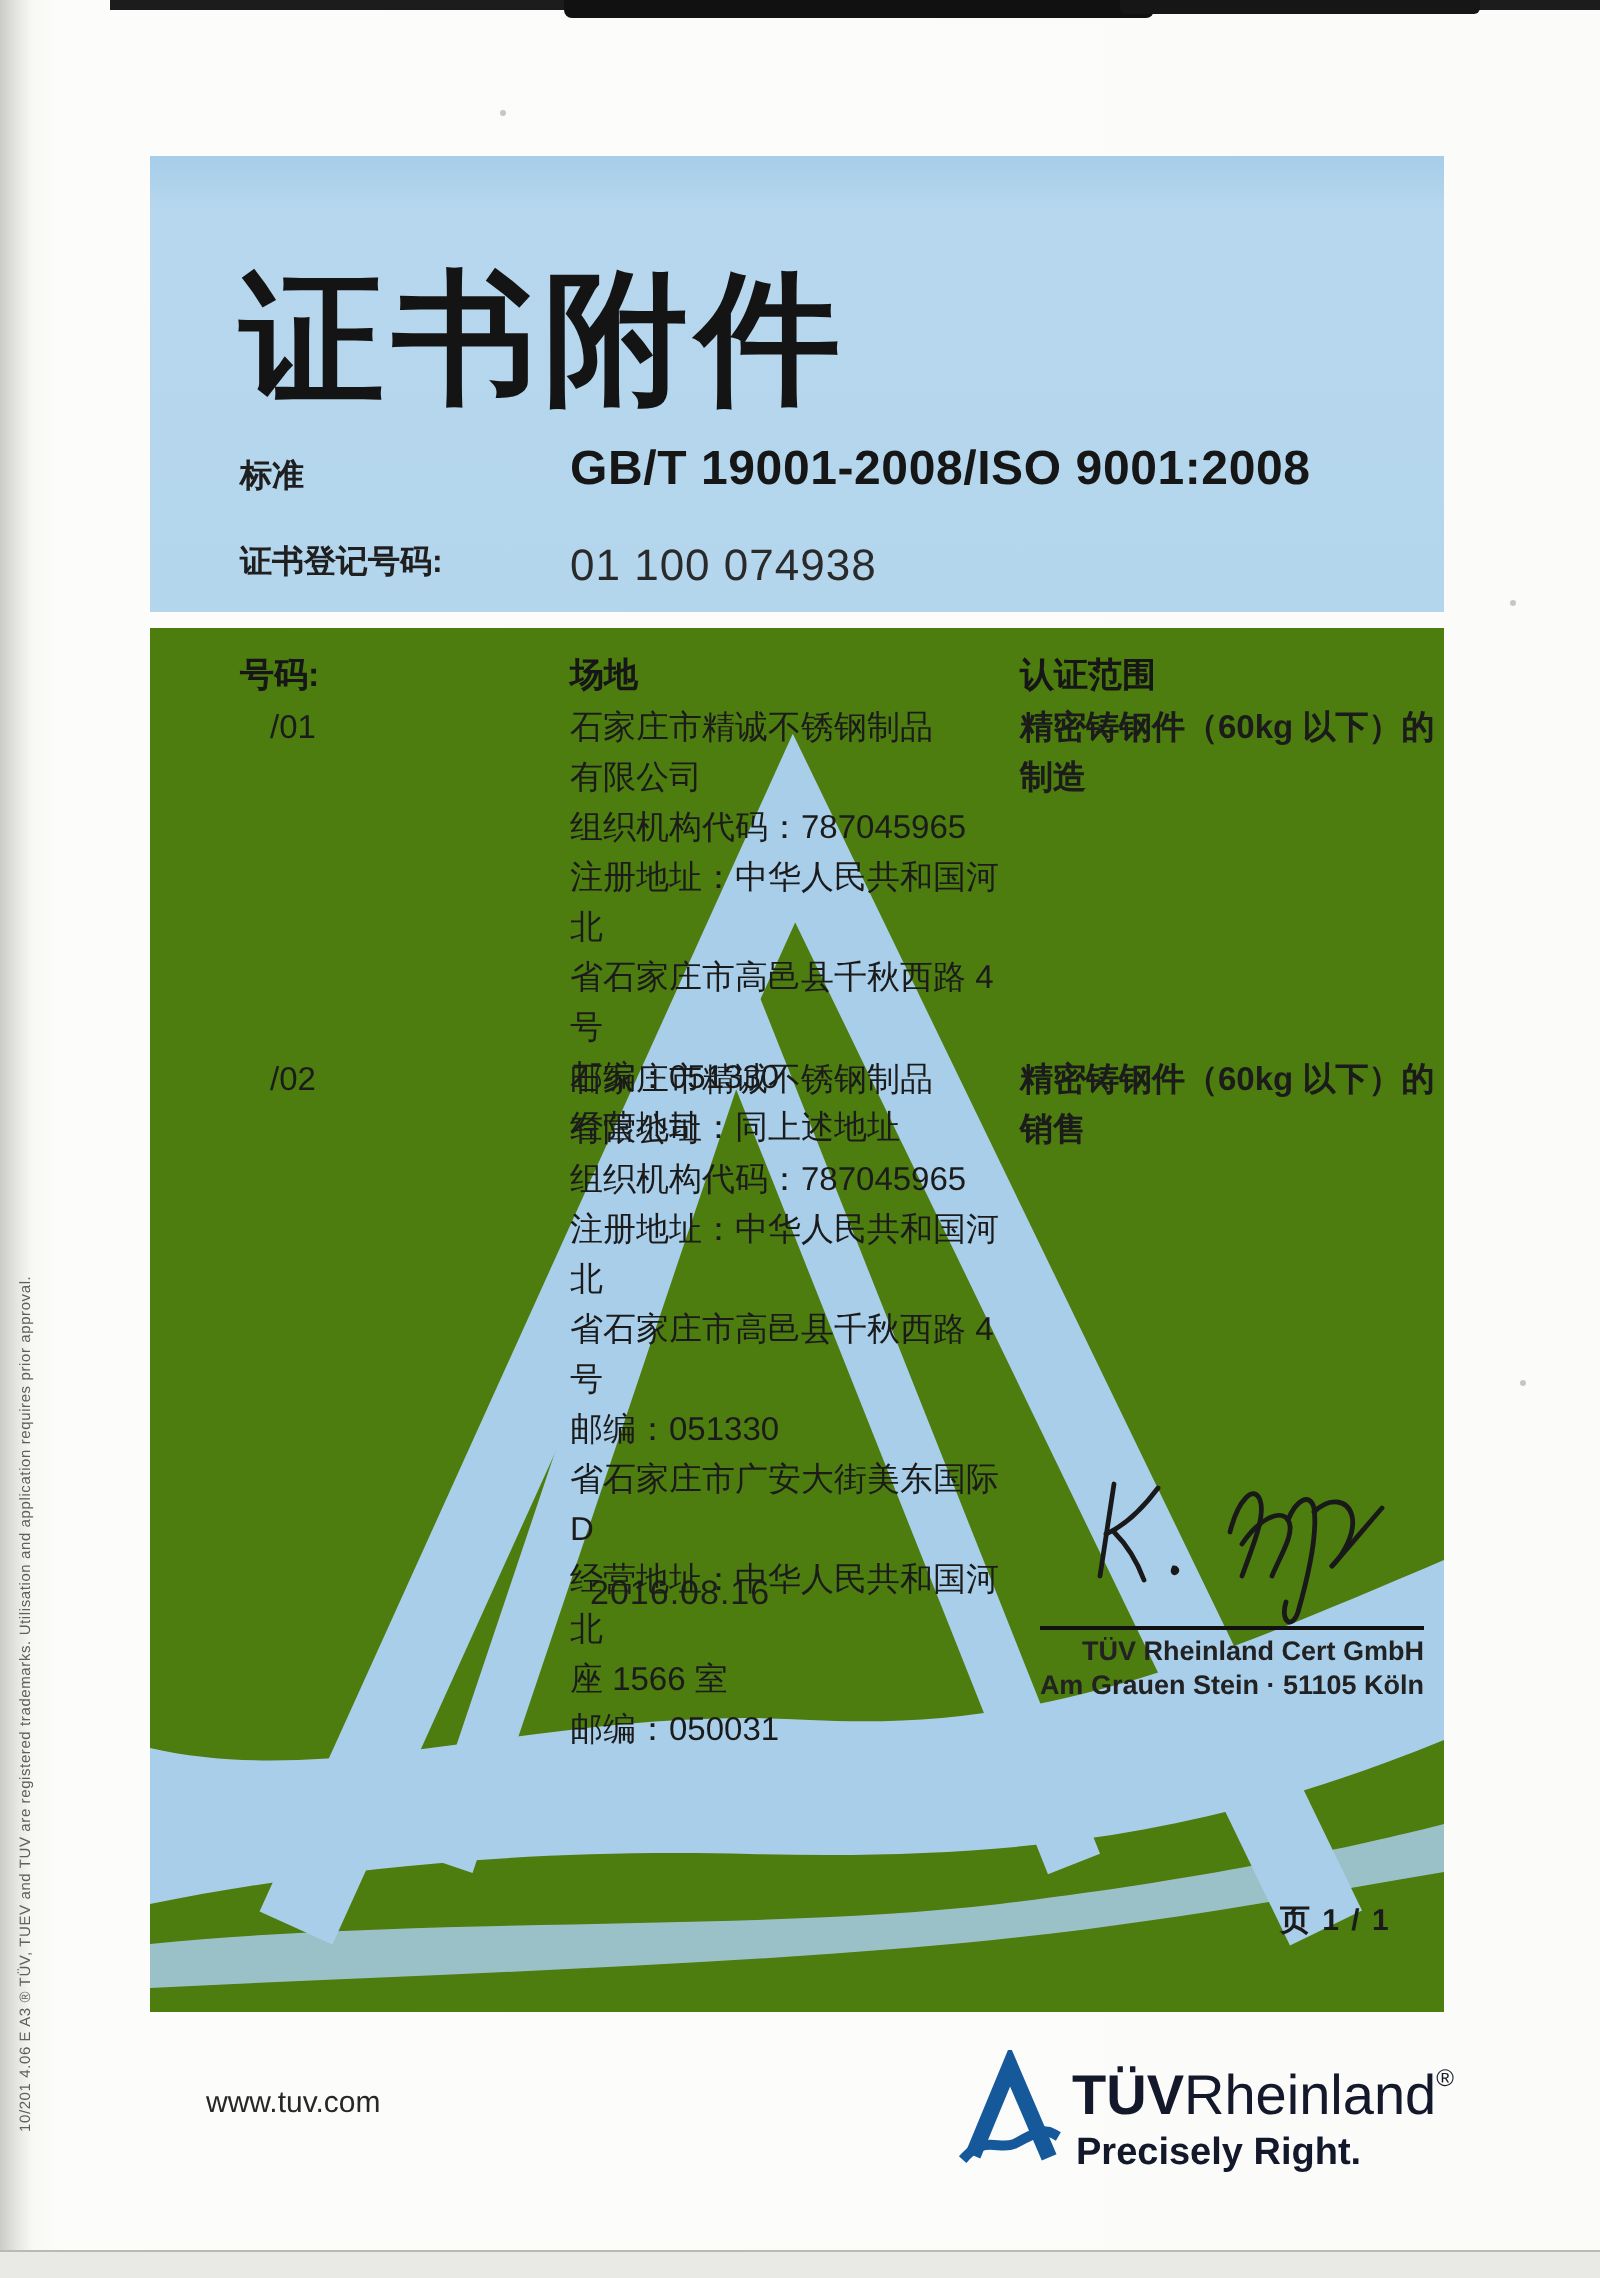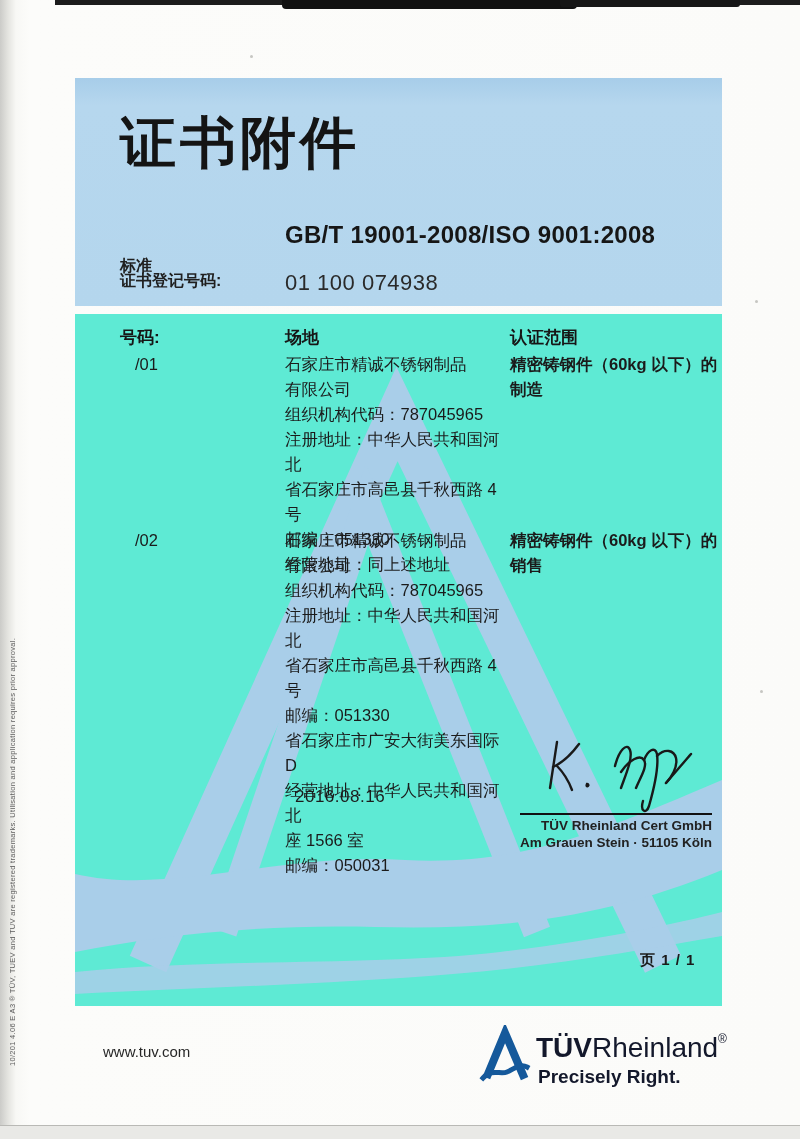--- a/index.html
+++ b/index.html
@@ -12,24 +12,24 @@
   .paper{position:absolute;left:0;top:0;width:800px;height:1125px;
     background:linear-gradient(90deg,#cbcbc8 0px,#e4e4e0 8px,#f8f8f5 16px,#fcfcfa 30px,#fbfbf9 100%);}
   .paper-bottom{position:absolute;left:0;top:1125px;width:800px;height:14px;background:#e9e9e6;border-top:1px solid #b9b9b5;}
   .scan-topbar{position:absolute;left:55px;top:0;width:745px;height:5px;background:#1c1c1c;}
   .scan-topblob{position:absolute;left:282px;top:0;width:295px;height:9px;background:#111;border-radius:0 0 4px 4px;}
   .scan-topblob2{position:absolute;left:560px;top:0;width:180px;height:7px;background:#161616;border-radius:0 0 3px 3px;}
 
   
   .header-block{position:absolute;left:75px;top:78px;width:647px;height:228px;
     background:linear-gradient(180deg,#a7cde9 0%,#b6d7ee 12%,#b4d6ed 100%);}
-  .body-block{position:absolute;left:75px;top:314px;width:647px;height:692px;background:#5eead4;overflow:hidden;}
+  .body-block{position:absolute;left:75px;top:314px;width:647px;height:692px;background:#4d7c0f;overflow:hidden;}
 
-  .doc-title{position:absolute;left:45px;top:28px;font-size:56px;font-weight:bold;color:#141414;letter-spacing:4px;}
-  .std-label{position:absolute;left:45px;top:150px;font-size:16px;font-weight:600;color:#1f1f1f;margin-top:28px;}
+  .doc-title{position:absolute;left:45px;top:44px;font-size:72px;font-weight:bold;color:#141414;letter-spacing:4px;}
+  .std-label{position:absolute;left:45px;top:150px;font-size:16px;font-weight:600;color:#1f1f1f;}
   .std-value{position:absolute;left:210px;top:143px;font-size:24px;font-weight:bold;color:#161616;letter-spacing:0.3px;}
   .reg-label{position:absolute;left:45px;top:193px;font-size:16px;font-weight:600;color:#1f1f1f;}
   .reg-value{position:absolute;left:210px;top:192px;font-size:22px;color:#2a2a2a;letter-spacing:0.5px;}
 
   
   .col-head{position:absolute;font-size:17px;font-weight:bold;color:#161616;top:12px;}
   .ch-number{left:45px;}
   .ch-site{left:210px;}
   .ch-scope{left:435px;}
   .cell{position:absolute;font-size:16.5px;color:#1b1b1b;font-weight:500;line-height:25px;}

